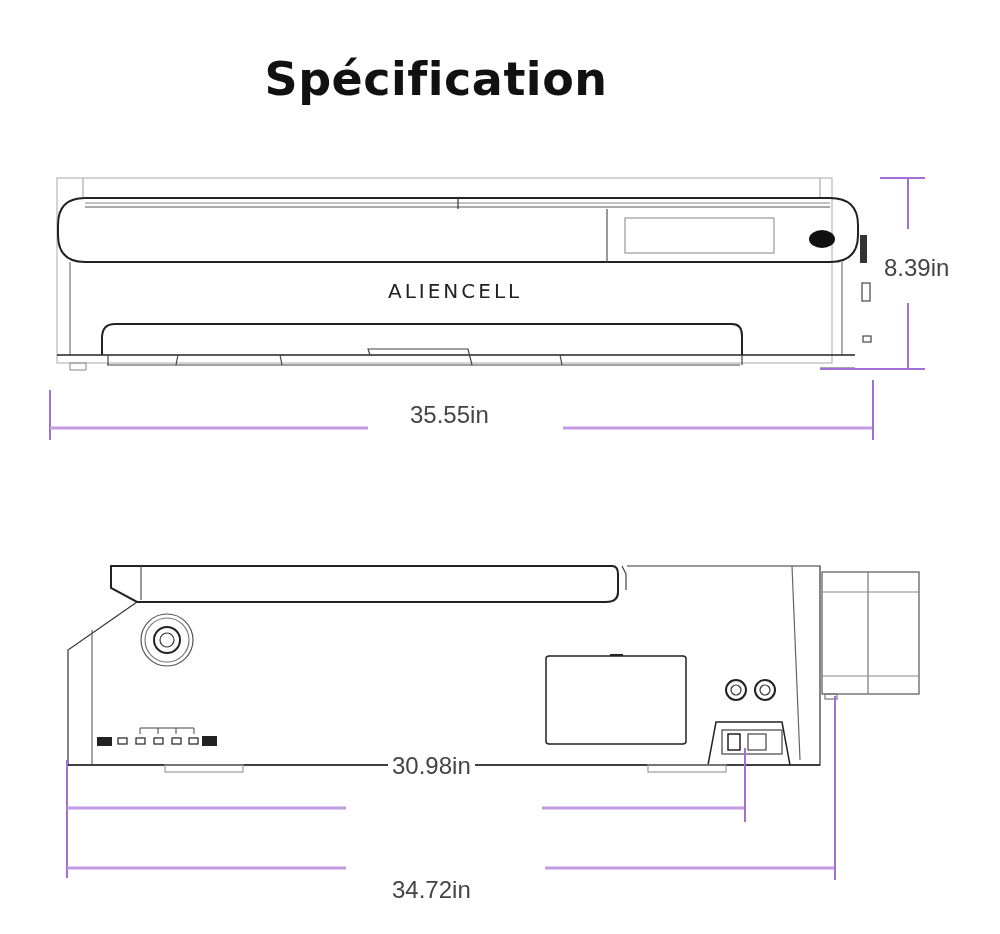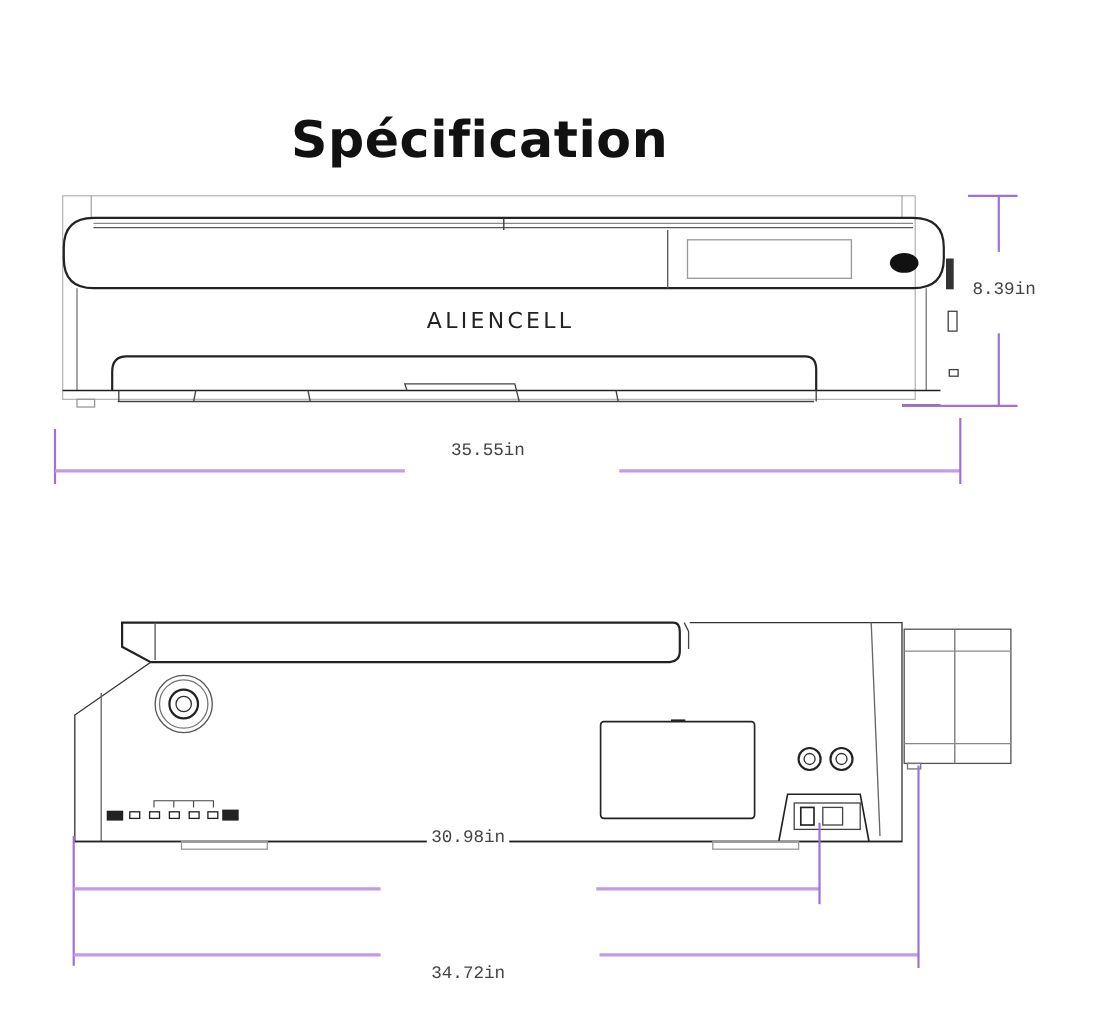--- a/index.html
+++ b/index.html
@@ -1,19 +1,19 @@
 <!DOCTYPE html>
 <html><head>
 <meta charset="utf-8">
 <style>
   html, body { margin:0; padding:0; background:#ffffff; }
   body { width:1000px; height:934px; position:relative; overflow:hidden; font-family:"DejaVu Sans", sans-serif; }
-  .title { position:absolute; left:0; top:52px; width:872px; text-align:center; font-size:46px; font-weight:bold; color:#111; letter-spacing:0.5px;margin-top:48px; }
+  .title { position:absolute; left:0; top:52px; width:872px; text-align:center; font-size:46px; font-weight:bold; color:#111; letter-spacing:0.5px; }
   svg { position:absolute; left:0; top:0; }
-  .dim-label { position:absolute; font-family:Liberation Mono, monospace; font-size:16px; color:#444; background:#fff; padding:0 4px; }
+  .dim-label { position:absolute; font-family:Liberation Sans, sans-serif; font-size:24px; color:#444; background:#fff; padding:0 4px; }
   .brand { position:absolute; font-family:"DejaVu Sans", sans-serif; font-size:20px; letter-spacing:3px; color:#222; }
 </style>
 </head>
 <body>
 
 <div class="title">Spécification</div>
 
 <svg width="1000" height="934" viewBox="0 0 1000 934">
 
   <g fill="none" stroke="#333" stroke-width="1.2">

